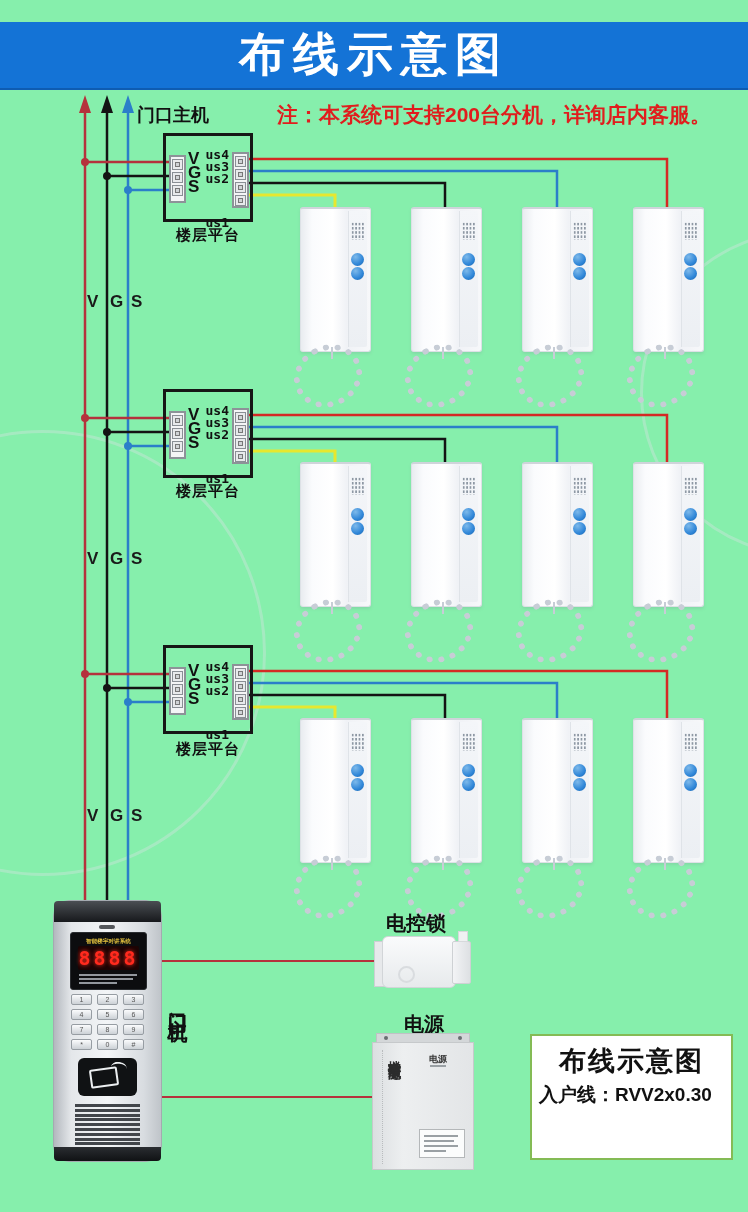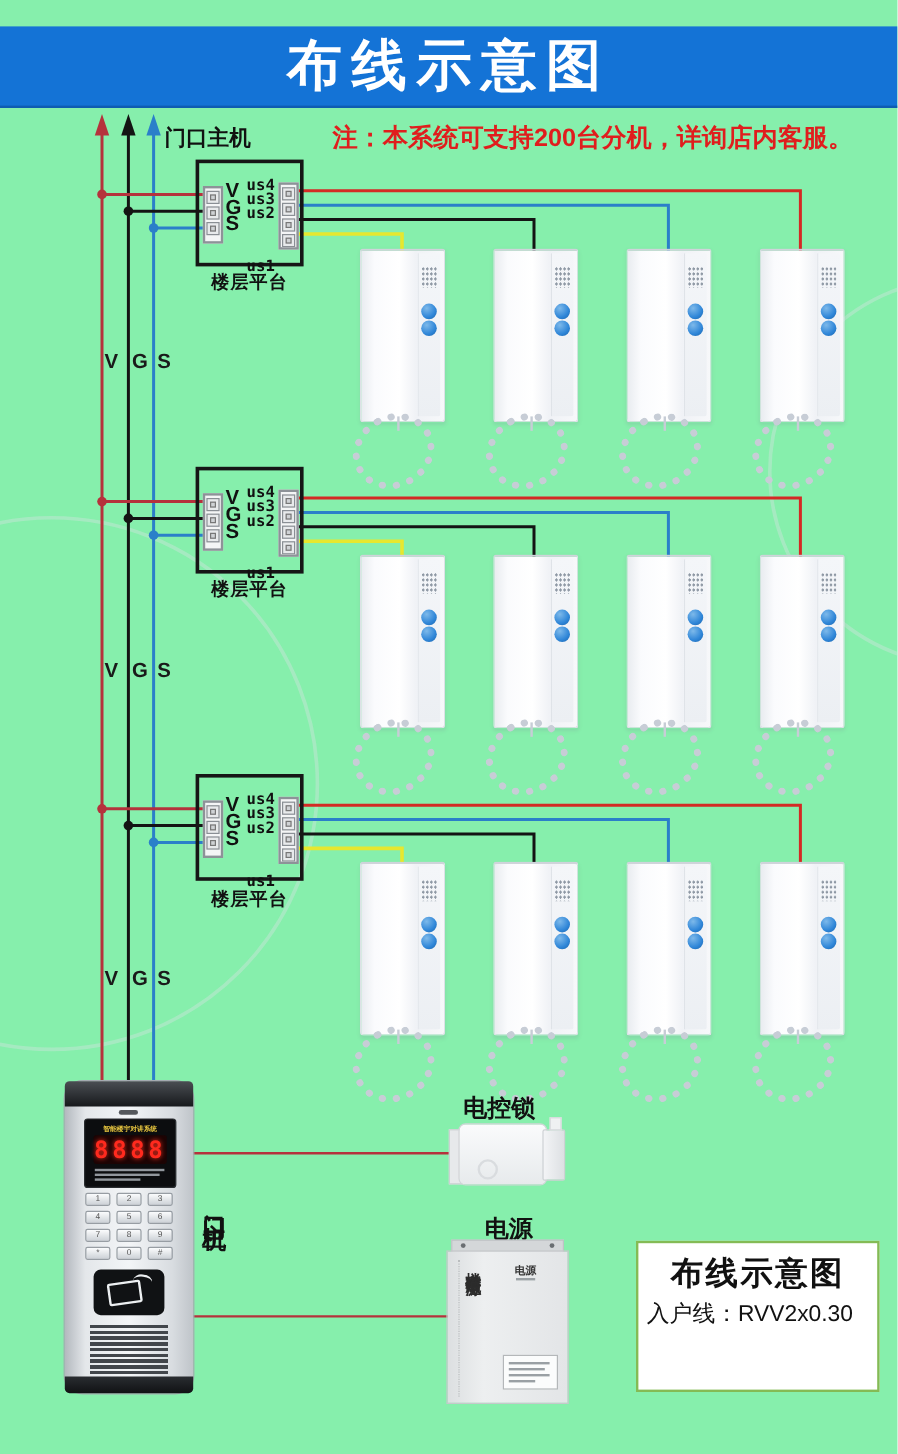--- a/index.html
+++ b/index.html
@@ -129,21 +129,21 @@
   .power .mini-ul{position:absolute;left:57px;top:22px;width:16px;height:2px;background:#9aa0a4;}
   .power .tag{position:absolute;left:46px;top:86px;width:44px;height:27px;background:#fbfcfc;border:1px solid #b4b7b9;}
   .power .tag i{position:absolute;left:4px;height:1.5px;background:#9aa0a4;display:block;}
   .power .tg1{top:5px;width:34px;} .power .tg2{top:10px;width:30px;}
   .power .tg3{top:15px;width:34px;} .power .tg4{top:20px;width:22px;}
 
   
   .spec{position:absolute;left:530px;top:1034px;width:199px;height:122px;z-index:2;
     border:2px solid var(--spec-border,#84bb55);background:#fff;padding:0;}
   .spec .st{margin-top:7px;text-align:center;font-size:27px;font-weight:bold;letter-spacing:2px;}
-  .spec .sl{margin:3px 0 0 7px;font-size:19px;font-weight:normal;white-space:nowrap;}
+  .spec .sl{margin:3px 0 0 7px;font-size:19px;font-weight:bold;white-space:nowrap;}
 </style>
 </head>
 <body>
 
 <div class="canvas">
 
   <div class="wm wm1"></div>
   <div class="wm wm2"></div>
 
   <div class="banner">

